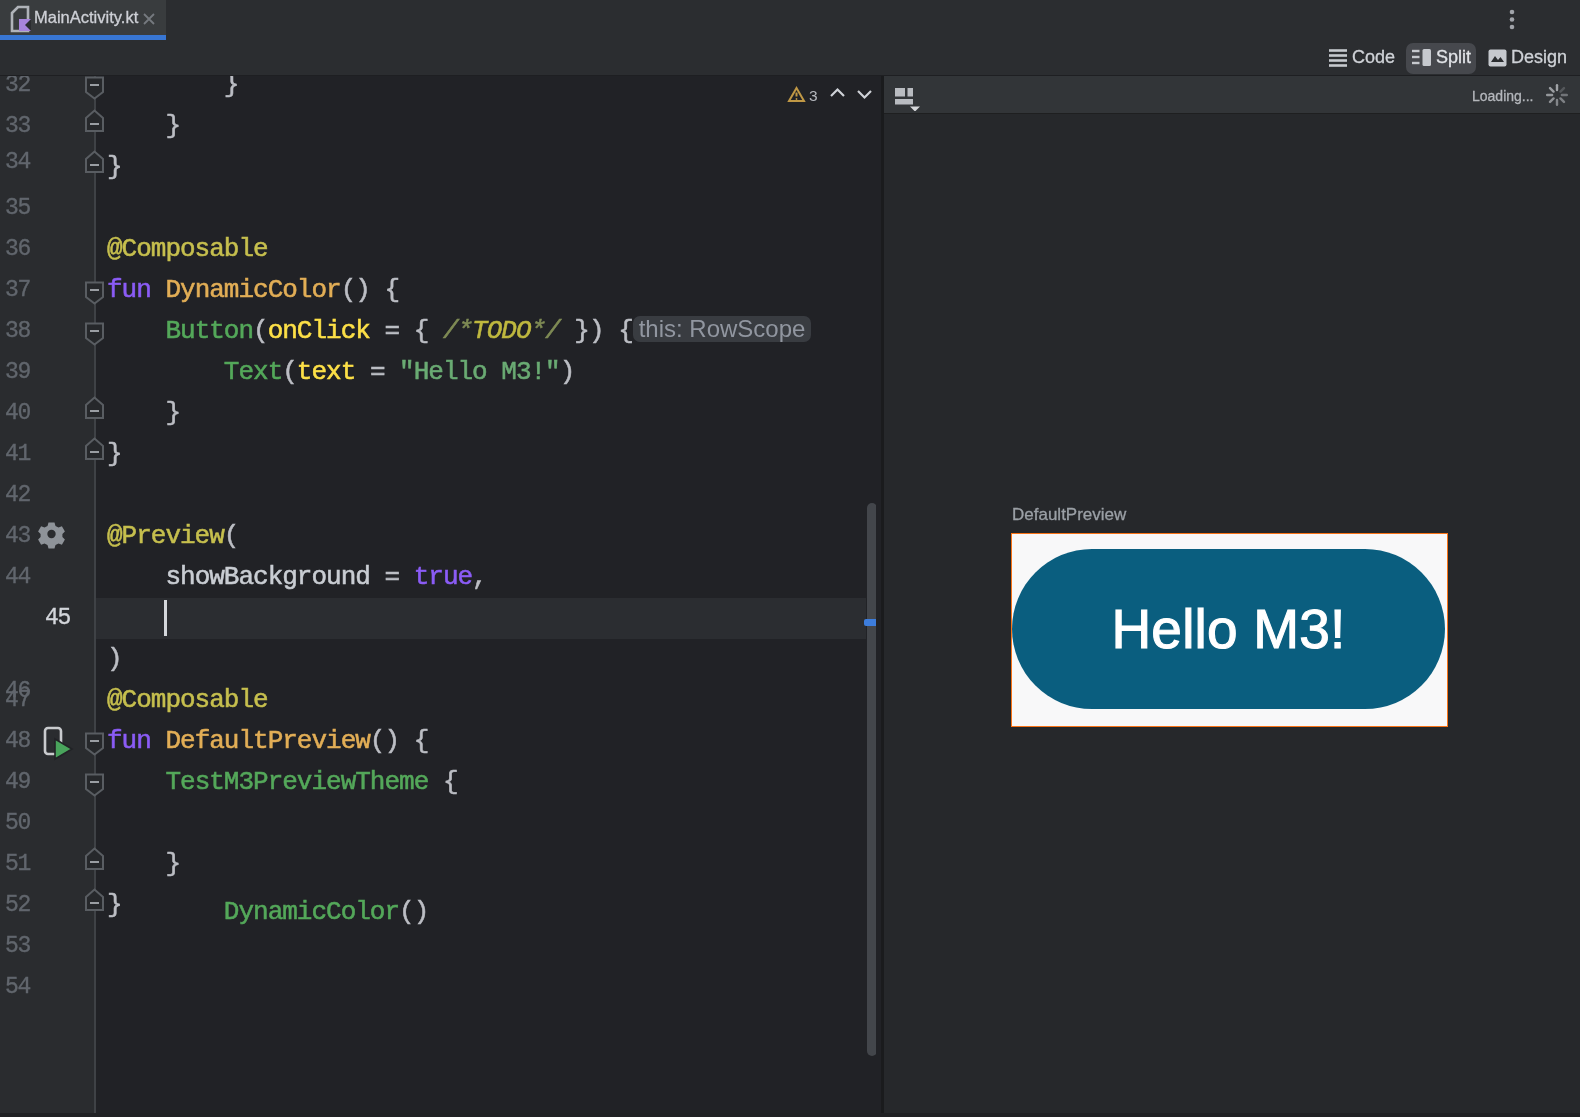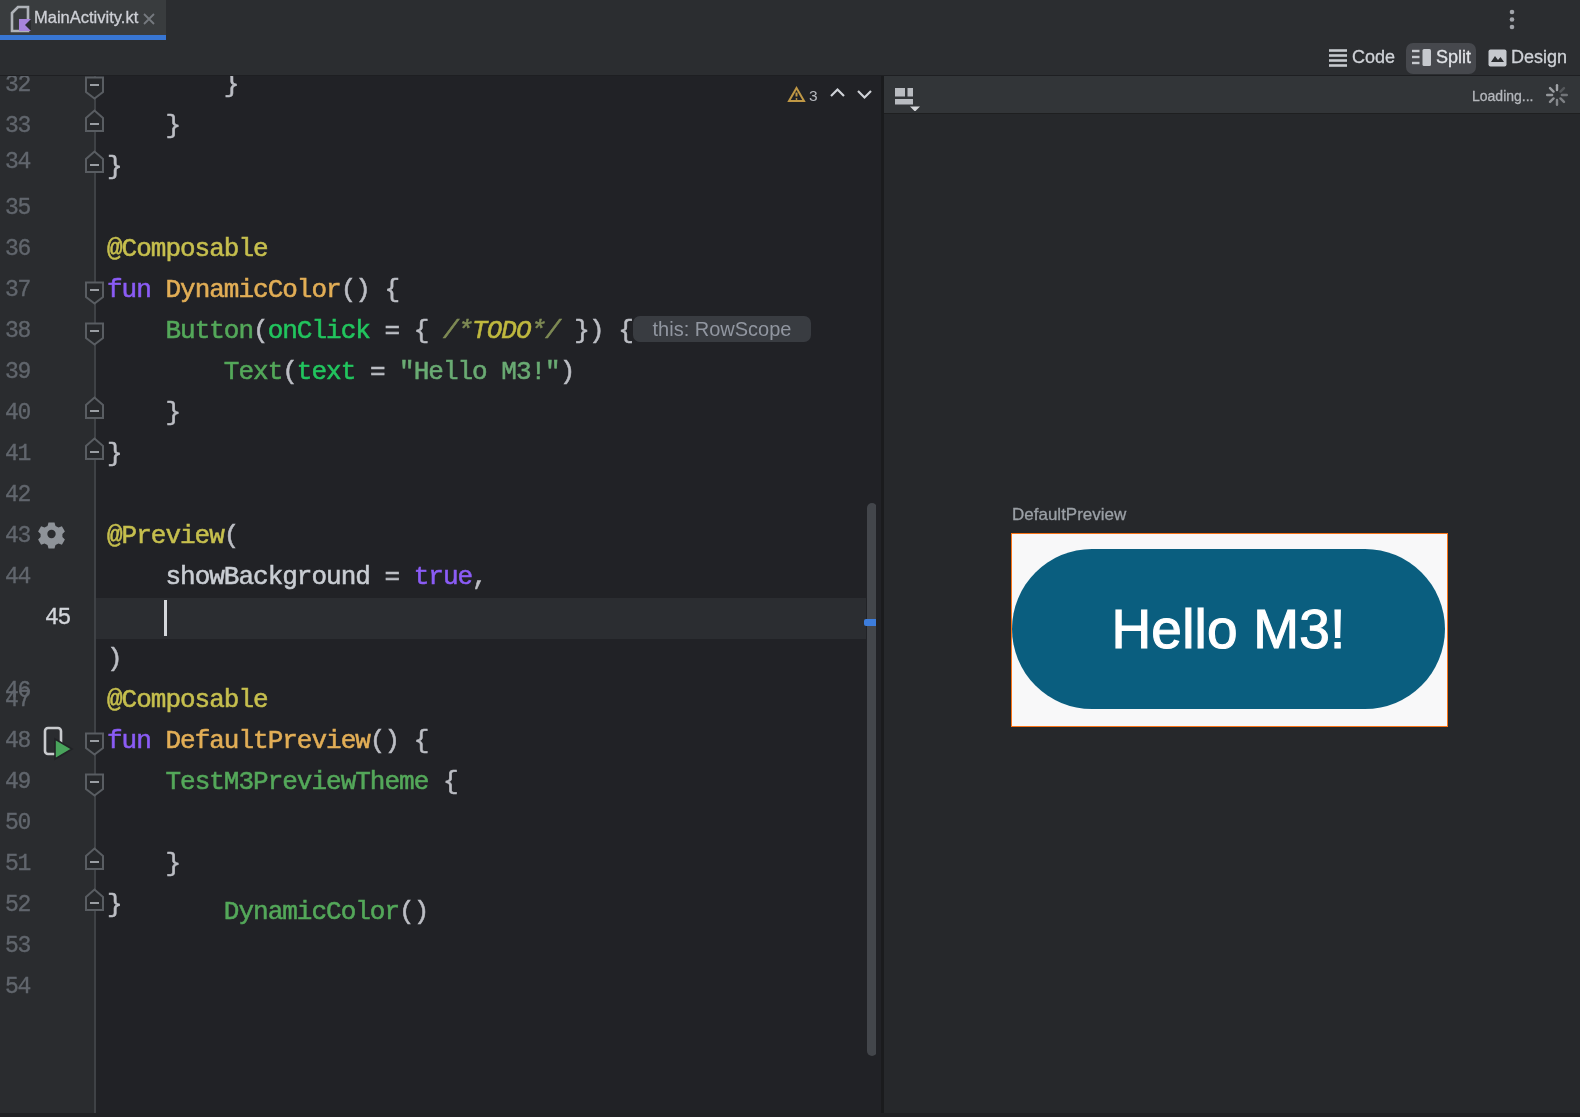--- a/index.html
+++ b/index.html
@@ -12,21 +12,21 @@
         font-family:"Liberation Mono",monospace; font-size:26px; letter-spacing:-1.0px;
         white-space:pre; color:#BCBEC4; -webkit-text-stroke:0.55px; }
   .ln { position:absolute; left:5px; height:41px; line-height:41px;
         font-family:"Liberation Mono",monospace; font-size:23px; letter-spacing:-1.3px;
         color:#61666D; -webkit-text-stroke:0.35px; }
   .kw { color:#8b5cf6; }
   .ann { color:#C6BF4E; }
   .fdecl { color:#E2AE56; }
   .call { color:#54A85A; }
   .str { color:#6AAB73; }
-  .prm { color:#22c55e;text-align:center; }
+  .prm { color:#fde047;text-align:center; }
   .todo { color:#BFB83F; font-style:italic; }
   .cmt { color:#7F8B55; font-style:italic; }
 </style>
 </head>
 <body>
 <div id="wrap">
 
 <div class="abs" style="left:0;top:0;width:876px;height:1113px;background:#212226;overflow:hidden;">
 
   <div class="abs" style="left:0;top:0;width:95px;height:1113px;background:#2A2C2F;"></div>
@@ -72,21 +72,21 @@
   <div class="cl" style="top:556.5px;">    <span style="color:#C9CDD3;">showBackground</span> = <span class="kw">true</span>,</div>
   <div class="cl" style="top:638.5px;">)</div>
   <div class="cl" style="top:679.5px;"><span class="ann">@Composable</span></div>
   <div class="cl" style="top:720.5px;"><span class="kw">fun</span> <span class="fdecl">DefaultPreview</span>() {</div>
   <div class="cl" style="top:761.5px;">    <span class="call">TestM3PreviewTheme</span> {</div>
   <div class="cl" style="top:848px;margin-top:44px;">        <span class="call">DynamicColor</span>()</div>
   <div class="cl" style="top:843.5px;">    }</div>
   <div class="cl" style="top:884.5px;">}</div>
 
   <div class="abs" style="left:633px;top:316px;width:178px;height:26px;background:#393C41;border-radius:7px;
-       color:#9196A0;font-size:20px;line-height:26px;text-align:center;">this: RowScope</div>
+       color:#9196A0;font-size:24px;line-height:26px;text-align:center;">this: RowScope</div>
 
   <div class="abs" style="left:164px;top:600px;width:2.5px;height:36px;background:#D4D7DB;"></div>
 
   <svg class="abs" style="left:0;top:0;" width="884" height="1100" viewBox="0 0 884 1100">
 
     <g stroke="#595D62" stroke-width="2" fill="#26282B">
       <path d="M 86 77.5 H 103 V 92 L 94.5 98.5 L 86 92 Z"></path>
       <path d="M 86 282.5 H 103 V 297 L 94.5 303.5 L 86 297 Z"></path>
       <path d="M 86 323.5 H 103 V 338 L 94.5 344.5 L 86 338 Z"></path>
       <path d="M 86 733.5 H 103 V 748 L 94.5 754.5 L 86 748 Z"></path>

